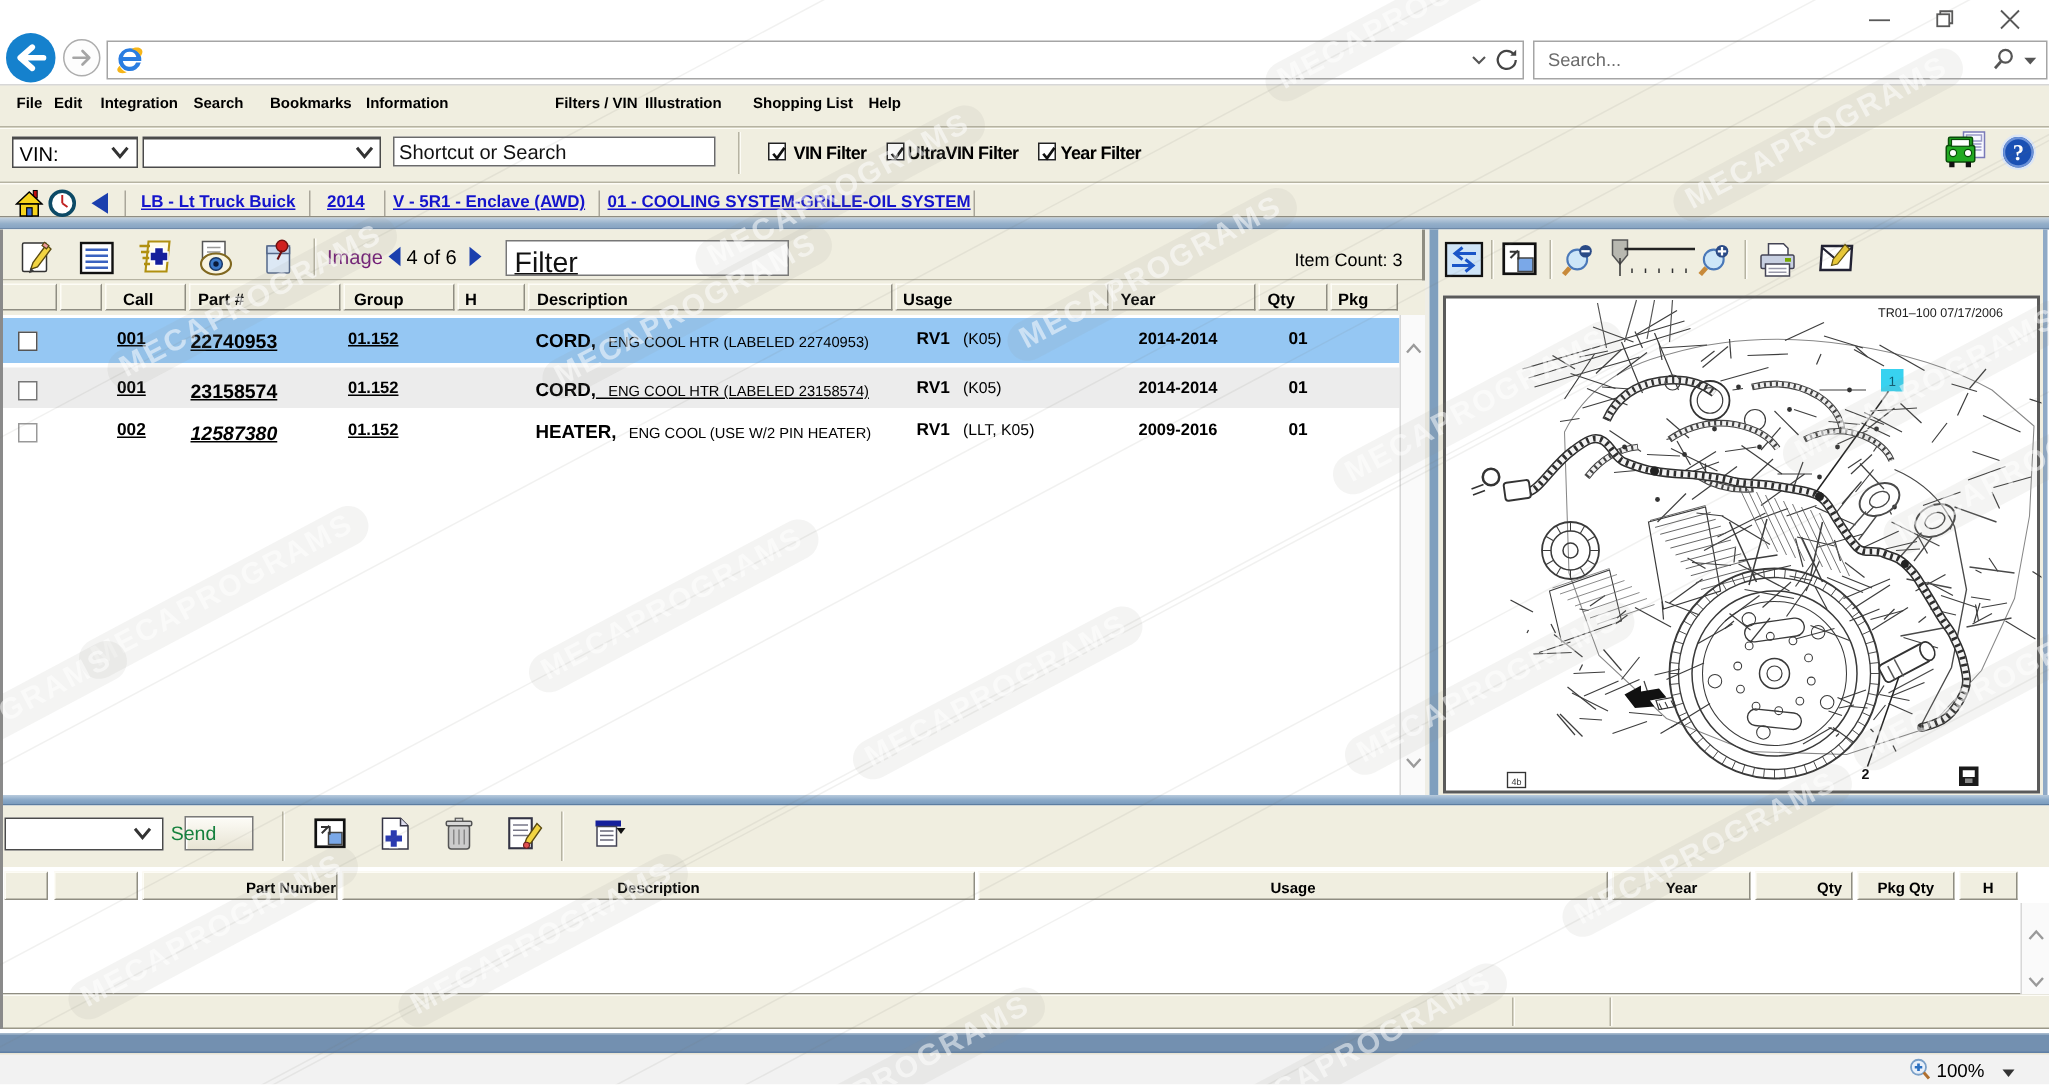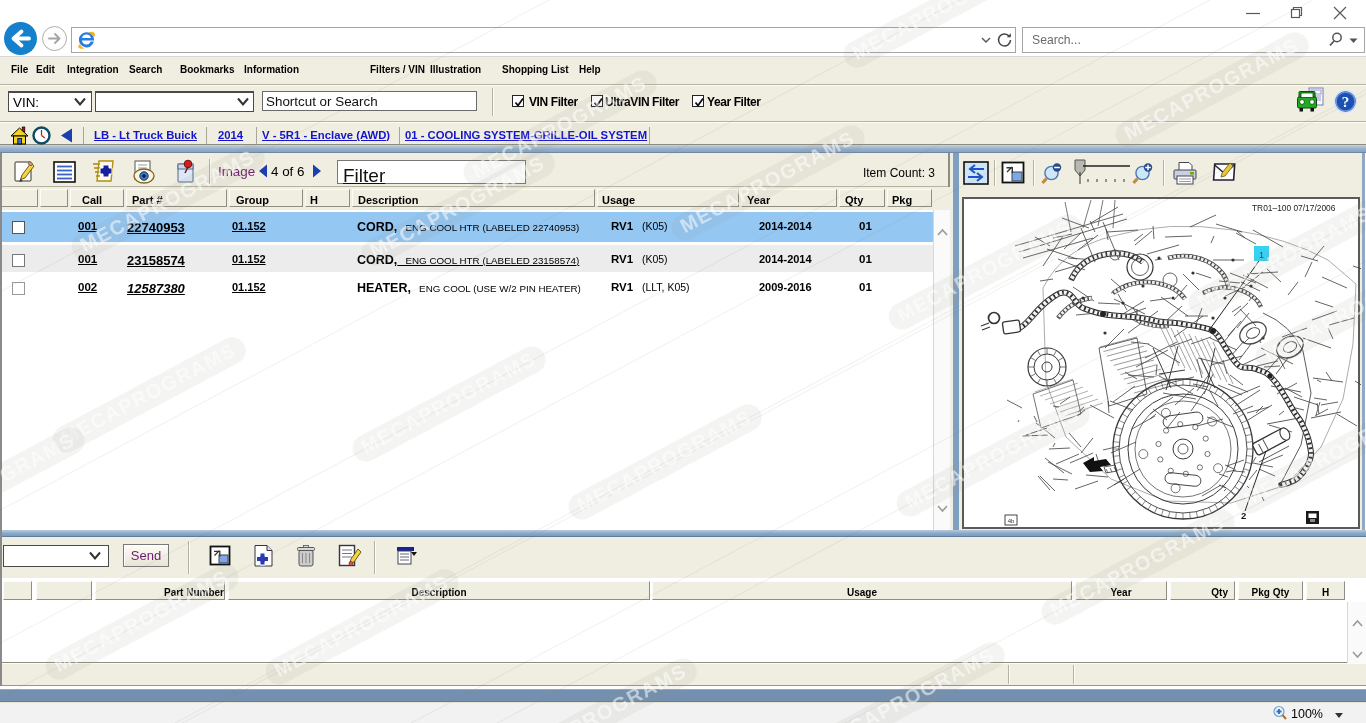--- a/index.html
+++ b/index.html
@@ -716,21 +716,21 @@
       <rect x="347" y="321" width="5" height="3" fill="#888"></rect>
     </svg>
 
 <div class="abs" style="left:0;top:530px;width:1366px;height:7px;background:linear-gradient(#b9cbdd,#8aa9c8 55%,#7b9cbd);border-bottom:1px solid #5c7da0;"></div>
 <div class="abs beige" style="left:0;top:537px;width:1366px;height:41px;"></div>
 <div class="abs" style="left:3px;top:545px;width:106px;height:22px;background:#fff;border:1px solid #4a4a4a;"></div>
 <svg class="chev" style="left:88px;top:550px;" viewBox="0 0 14 12">
       <path d="M2 2.5 l5 6 5 -6" fill="none" stroke="#333" stroke-width="2"></path>
     </svg>
 <div class="abs" style="left:123px;top:544px;width:46px;height:23px;background:linear-gradient(#fdfcf7,#e8e4d4);border:1px solid #7a7a7a;box-shadow:inset 1px 1px 0 #fff;"></div>
-<div class="abs" style="left:123px;top:548px;width:46px;text-align:center;font-size:13px;color:#701a75;">Send</div>
+<div class="abs" style="left:106px;top:548px;width:46px;text-align:center;font-size:13px;color:#15803d;">Send</div>
 <div class="abs sep" style="left:188px;top:541px;height:33px;"></div>
 <svg class="abs" style="left:209px;top:545px;" width="23" height="22" viewBox="0 0 23 22">
 <rect x="1.5" y="1.5" width="19" height="18" fill="#fff" stroke="#111" stroke-width="1.8"></rect>
 <rect x="10" y="10" width="9" height="8" fill="#7aa8e8" stroke="#444"></rect>
 <path d="M5.5 10.5 l5 -5 m-5.5 0.8 l5.8 0 l0 5.2" fill="none" stroke="#333" stroke-width="1.3"></path>
 </svg>
     <svg class="abs" style="left:252px;top:544px;" width="23" height="24" viewBox="0 0 23 24">
 <path d="M3 1.5 h12 l5 5 V22 h-17 z" fill="#fff" stroke="#334"></path>
 <path d="M15 1.5 v5 h5" fill="#dde" stroke="#334"></path>
 <rect x="8" y="9" width="5" height="12" fill="#2a3ab0"></rect>

